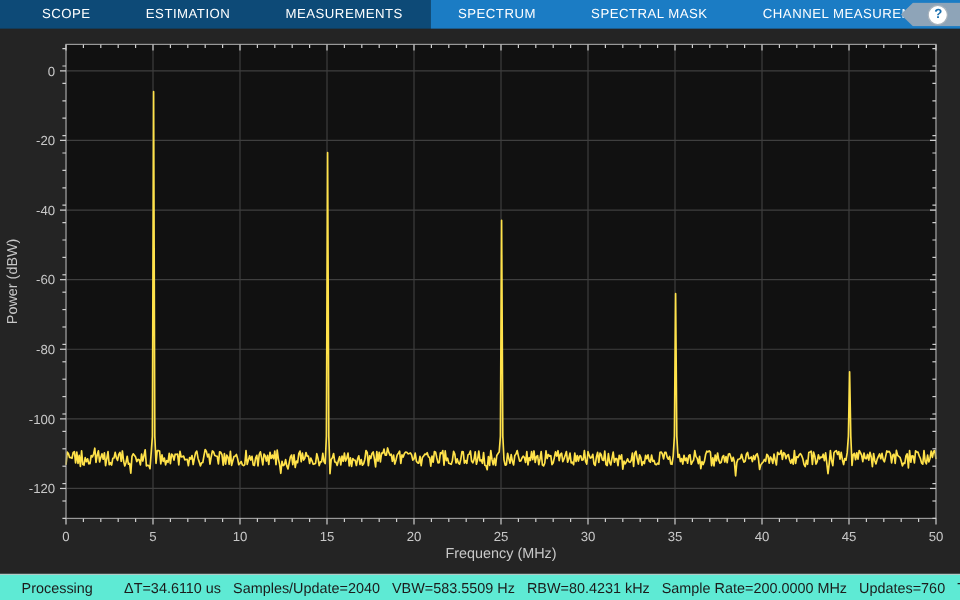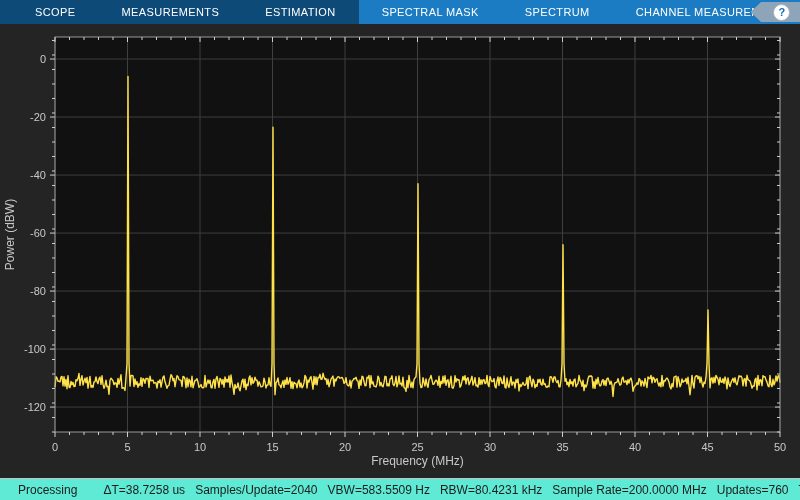--- a/index.html
+++ b/index.html
@@ -43,26 +43,26 @@
   }
   .status-state{margin-right:26px;}
   .status-item{margin-right:10px;}
 </style>
 </head>
 <body>
 
 <div class="tabbar">
   <div class="tabgroup-left" id="tabgroup-left">
       <div class="tab">SCOPE</div>
+      <div class="tab">ESTIMATION</div>
       <div class="tab">MEASUREMENTS</div>
-      <div class="tab">ESTIMATION</div>
     </div>
   <div class="tabgroup-main" id="tabgroup-main">
+      <div class="tab">SPECTRUM</div>
       <div class="tab">SPECTRAL MASK</div>
-      <div class="tab">SPECTRUM</div>
       <div class="tab">CHANNEL MEASUREMENTS</div>
     </div>
   <div class="helpzone">
     <div class="help-arrow">
       <div class="help-circle">?</div>
     </div>
   </div>
 </div>
 
 <div class="figure">
@@ -278,14 +278,14 @@
       <line x1="777" y1="30.98091042584433" x2="780" y2="30.98091042584433" stroke="#cfcfcf" stroke-width="1"></line>
       <line x1="52" y1="16.480176211453728" x2="55" y2="16.480176211453728" stroke="#cfcfcf" stroke-width="1"></line>
       <line x1="777" y1="16.480176211453728" x2="780" y2="16.480176211453728" stroke="#cfcfcf" stroke-width="1"></line>
       <text x="417.5" y="441" text-anchor="middle" fill="#c8c8c8" font-size="12" font-family="&quot;Liberation Sans&quot;,sans-serif">Frequency (MHz)</text>
       <text x="14" y="210.5" text-anchor="middle" fill="#c8c8c8" font-size="12" font-family="&quot;Liberation Sans&quot;,sans-serif" transform="rotate(-90 14 210.5)">Power (dBW)</text>
     </svg>
 </div>
 
 <div class="statusbar">
   <span class="status-state">Processing</span>
-  <span id="status-items"><span class="status-item">ΔT=38.7258 us</span><span class="status-item">Samples/Update=2040</span><span class="status-item">VBW=583.5509 Hz</span><span class="status-item">RBW=80.4231 kHz</span><span class="status-item">Sample Rate=200.0000 MHz</span><span class="status-item">Updates=760</span><span class="status-item">T=0.0</span></span>
+  <span id="status-items"><span class="status-item">ΔT=34.6110 us</span><span class="status-item">Samples/Update=2040</span><span class="status-item">VBW=583.5509 Hz</span><span class="status-item">RBW=80.4231 kHz</span><span class="status-item">Sample Rate=200.0000 MHz</span><span class="status-item">Updates=760</span><span class="status-item">T=0.0</span></span>
 </div>
 
 </body></html>

